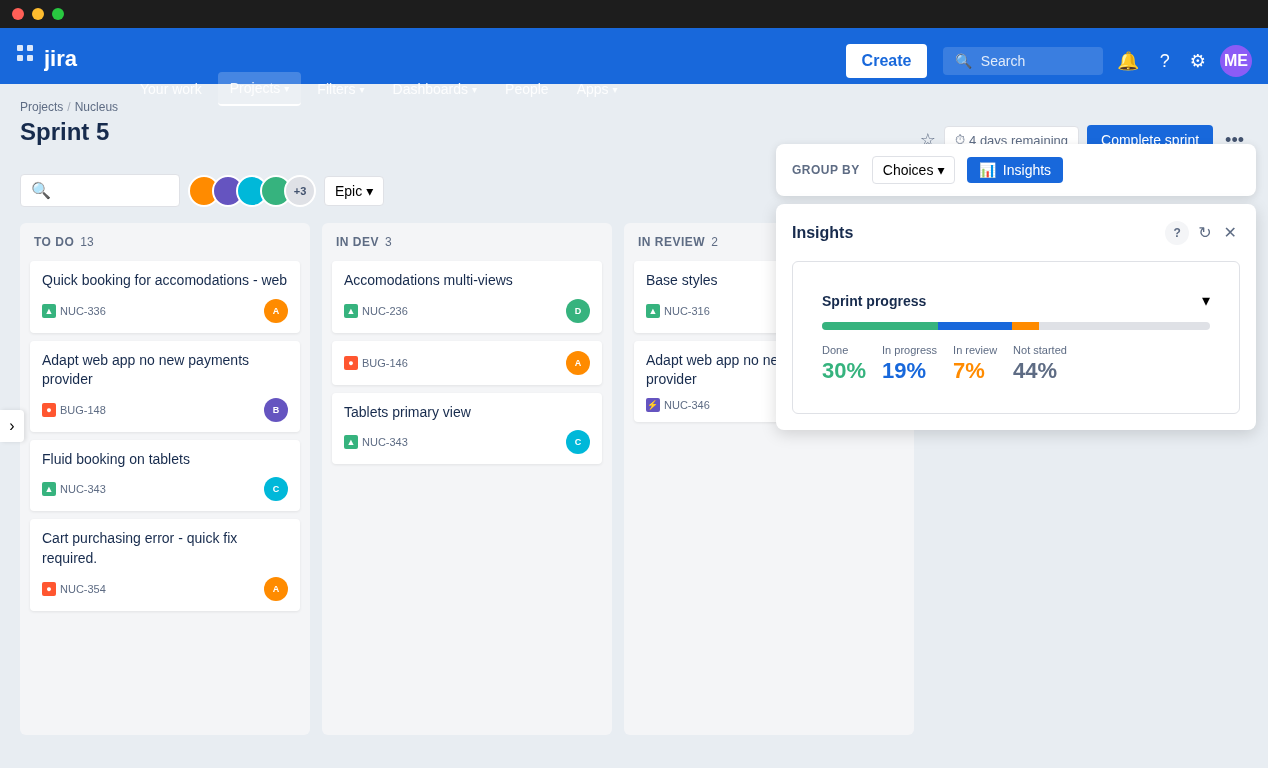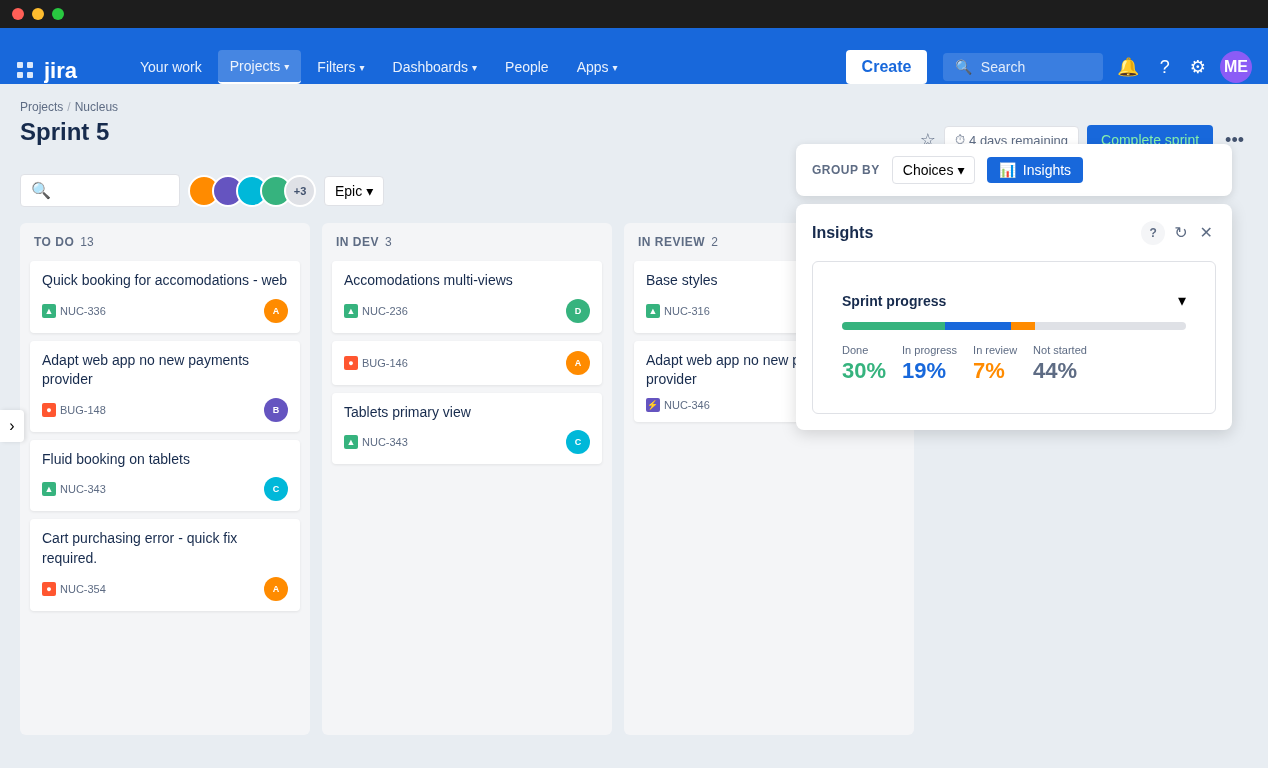--- a/index.html
+++ b/index.html
@@ -16,42 +16,43 @@
     }
     .titlebar-dot {
       width: 12px; height: 12px; border-radius: 50%;
     }
 
     
     .navbar {
       height: 56px;
       background: #1868db;
       display: flex;
-      align-items: flex-end;
-      padding: 0 16px;
+      align-items: flex-start;
+      padding: 16px 16px;
       gap: 0;
       position: relative;
     }
     .nav-grid-icon {
       color: white;
       font-size: 18px;
       margin-right: 10px;
       cursor: pointer;
     }
     .nav-logo {
       display: flex;
       align-items: center;
       margin-right: 24px;
     }
     .nav-logo svg { width: 60px; height: 28px; }
     .nav-items {
       display: flex;
       align-items: center;
       gap: 4px;
       flex: 1;
+      margin-top: 28px;
     }
     .nav-item {
       color: rgba(255,255,255,0.9);
       font-size: 14px;
       font-weight: 500;
       padding: 8px 12px;
       border-radius: 4px;
       cursor: pointer;
       display: flex;
       align-items: center;
@@ -221,21 +222,21 @@
       gap: 4px;
       font-size: 13px;
       color: #5e6c84;
       background: white;
       border: 1px solid #dfe1e6;
       border-radius: 4px;
       padding: 5px 10px;
     }
     .complete-btn {
       background: #1868db;
-      color: #86efac;
+      color: #ffffff;
       border: none;
       padding: 7px 14px;
       border-radius: 4px;
       font-size: 14px;
       font-weight: 500;
       cursor: pointer;
     }
     .more-btn {
       background: none;
       border: none;
@@ -353,23 +354,23 @@
     }
     .card-avatar {
       width: 24px; height: 24px; border-radius: 50%;
       font-size: 9px; font-weight: 600; color: white;
       display: flex; align-items: center; justify-content: center;
     }
 
     
     .insights-overlay {
       position: absolute;
-      right: 36px;
+      right: 12px;
       top: 0;
-      width: 436px;
+      width: 480px;
       background: transparent;
       z-index: 100;
     }
     .group-by-panel {
       background: white;
       border-radius: 8px;
       padding: 12px 16px;
       display: flex;
       align-items: center;
       gap: 12px;

